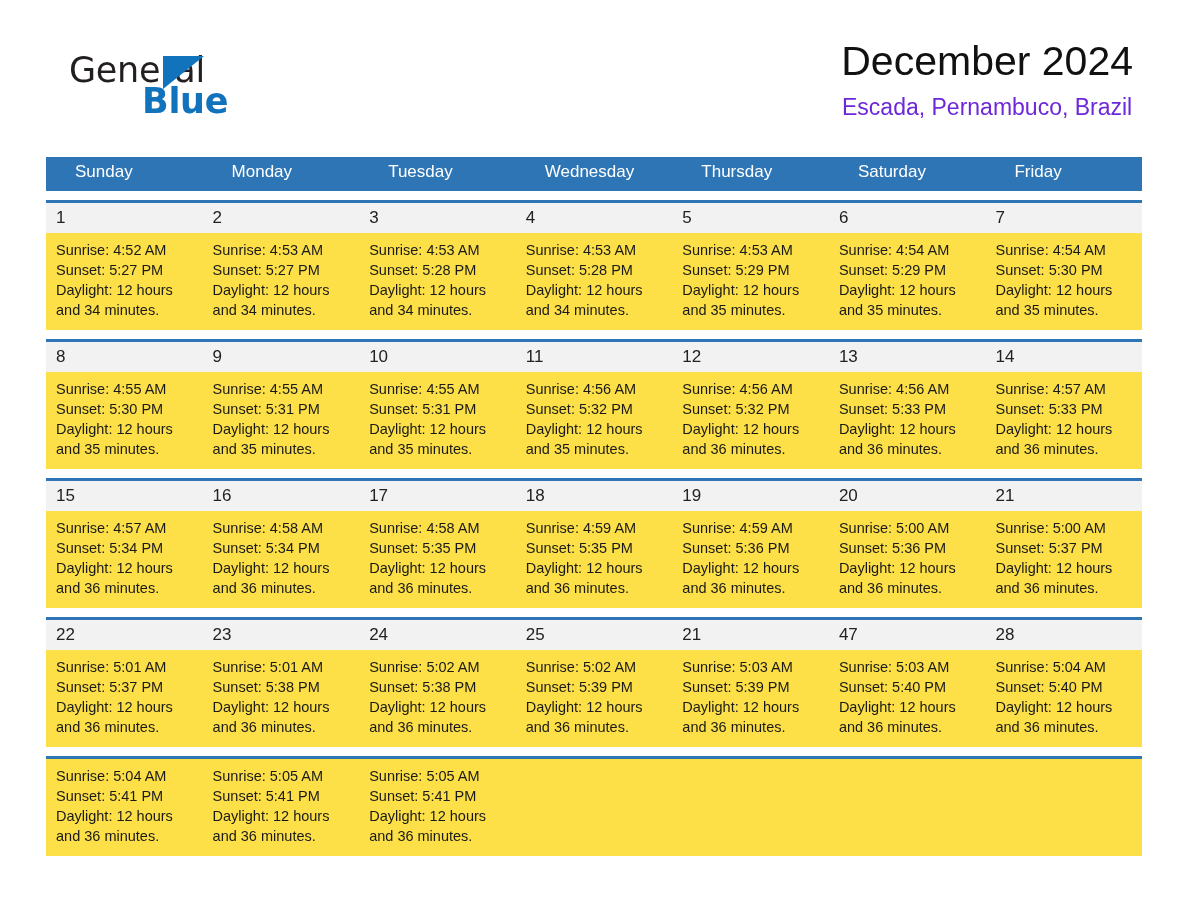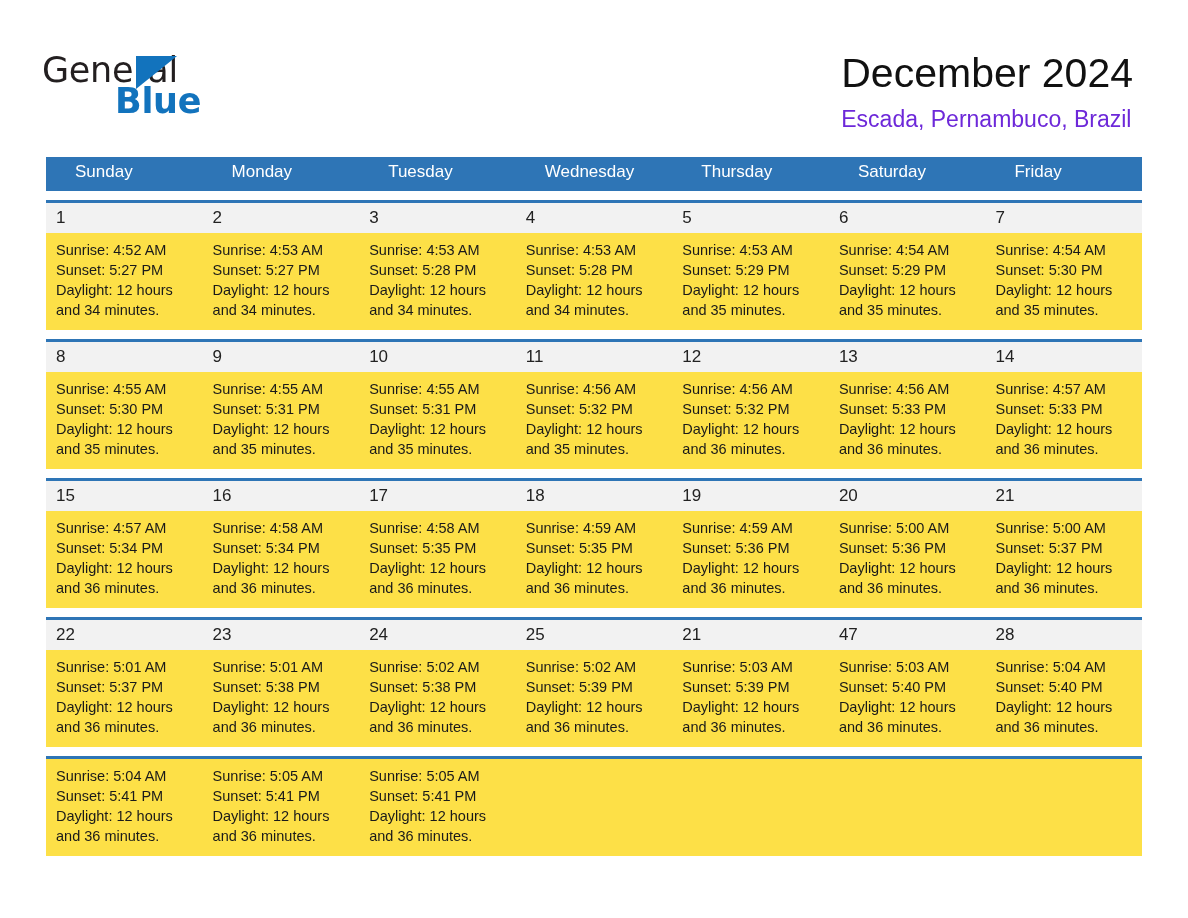--- a/index.html
+++ b/index.html
@@ -26,21 +26,21 @@
   .header {
     position: absolute;
     left: 0;
     top: 0;
     width: 1188px;
     height: 155px;
   }
 
   .logo {
     position: absolute;
-    left: 42px;
+    left: 69px;
     top: 50px;
     width: 260px;
     height: 72px;
   }
   .logo-general {
     position: absolute;
     left: 0px;
     top: 0px;
     font-size: 35px;
     line-height: 40px;
@@ -66,22 +66,22 @@
     line-height: 40px;
     letter-spacing: -0.3px;
     color: #1273bd;
     font-family: "DejaVu Sans", sans-serif;
     font-weight: 700;
   }
 
   .title-block {
     position: absolute;
     right: 55px;
-    top: 48px;
-    text-align: left;
+    top: 36px;
+    text-align: center;
   }
   .title-month {
     font-size: 41px;
     line-height: 50px;
     font-weight: 400;
     color: #111111;
     white-space: nowrap;
   }
   .title-location {
     margin-top: 7px;

